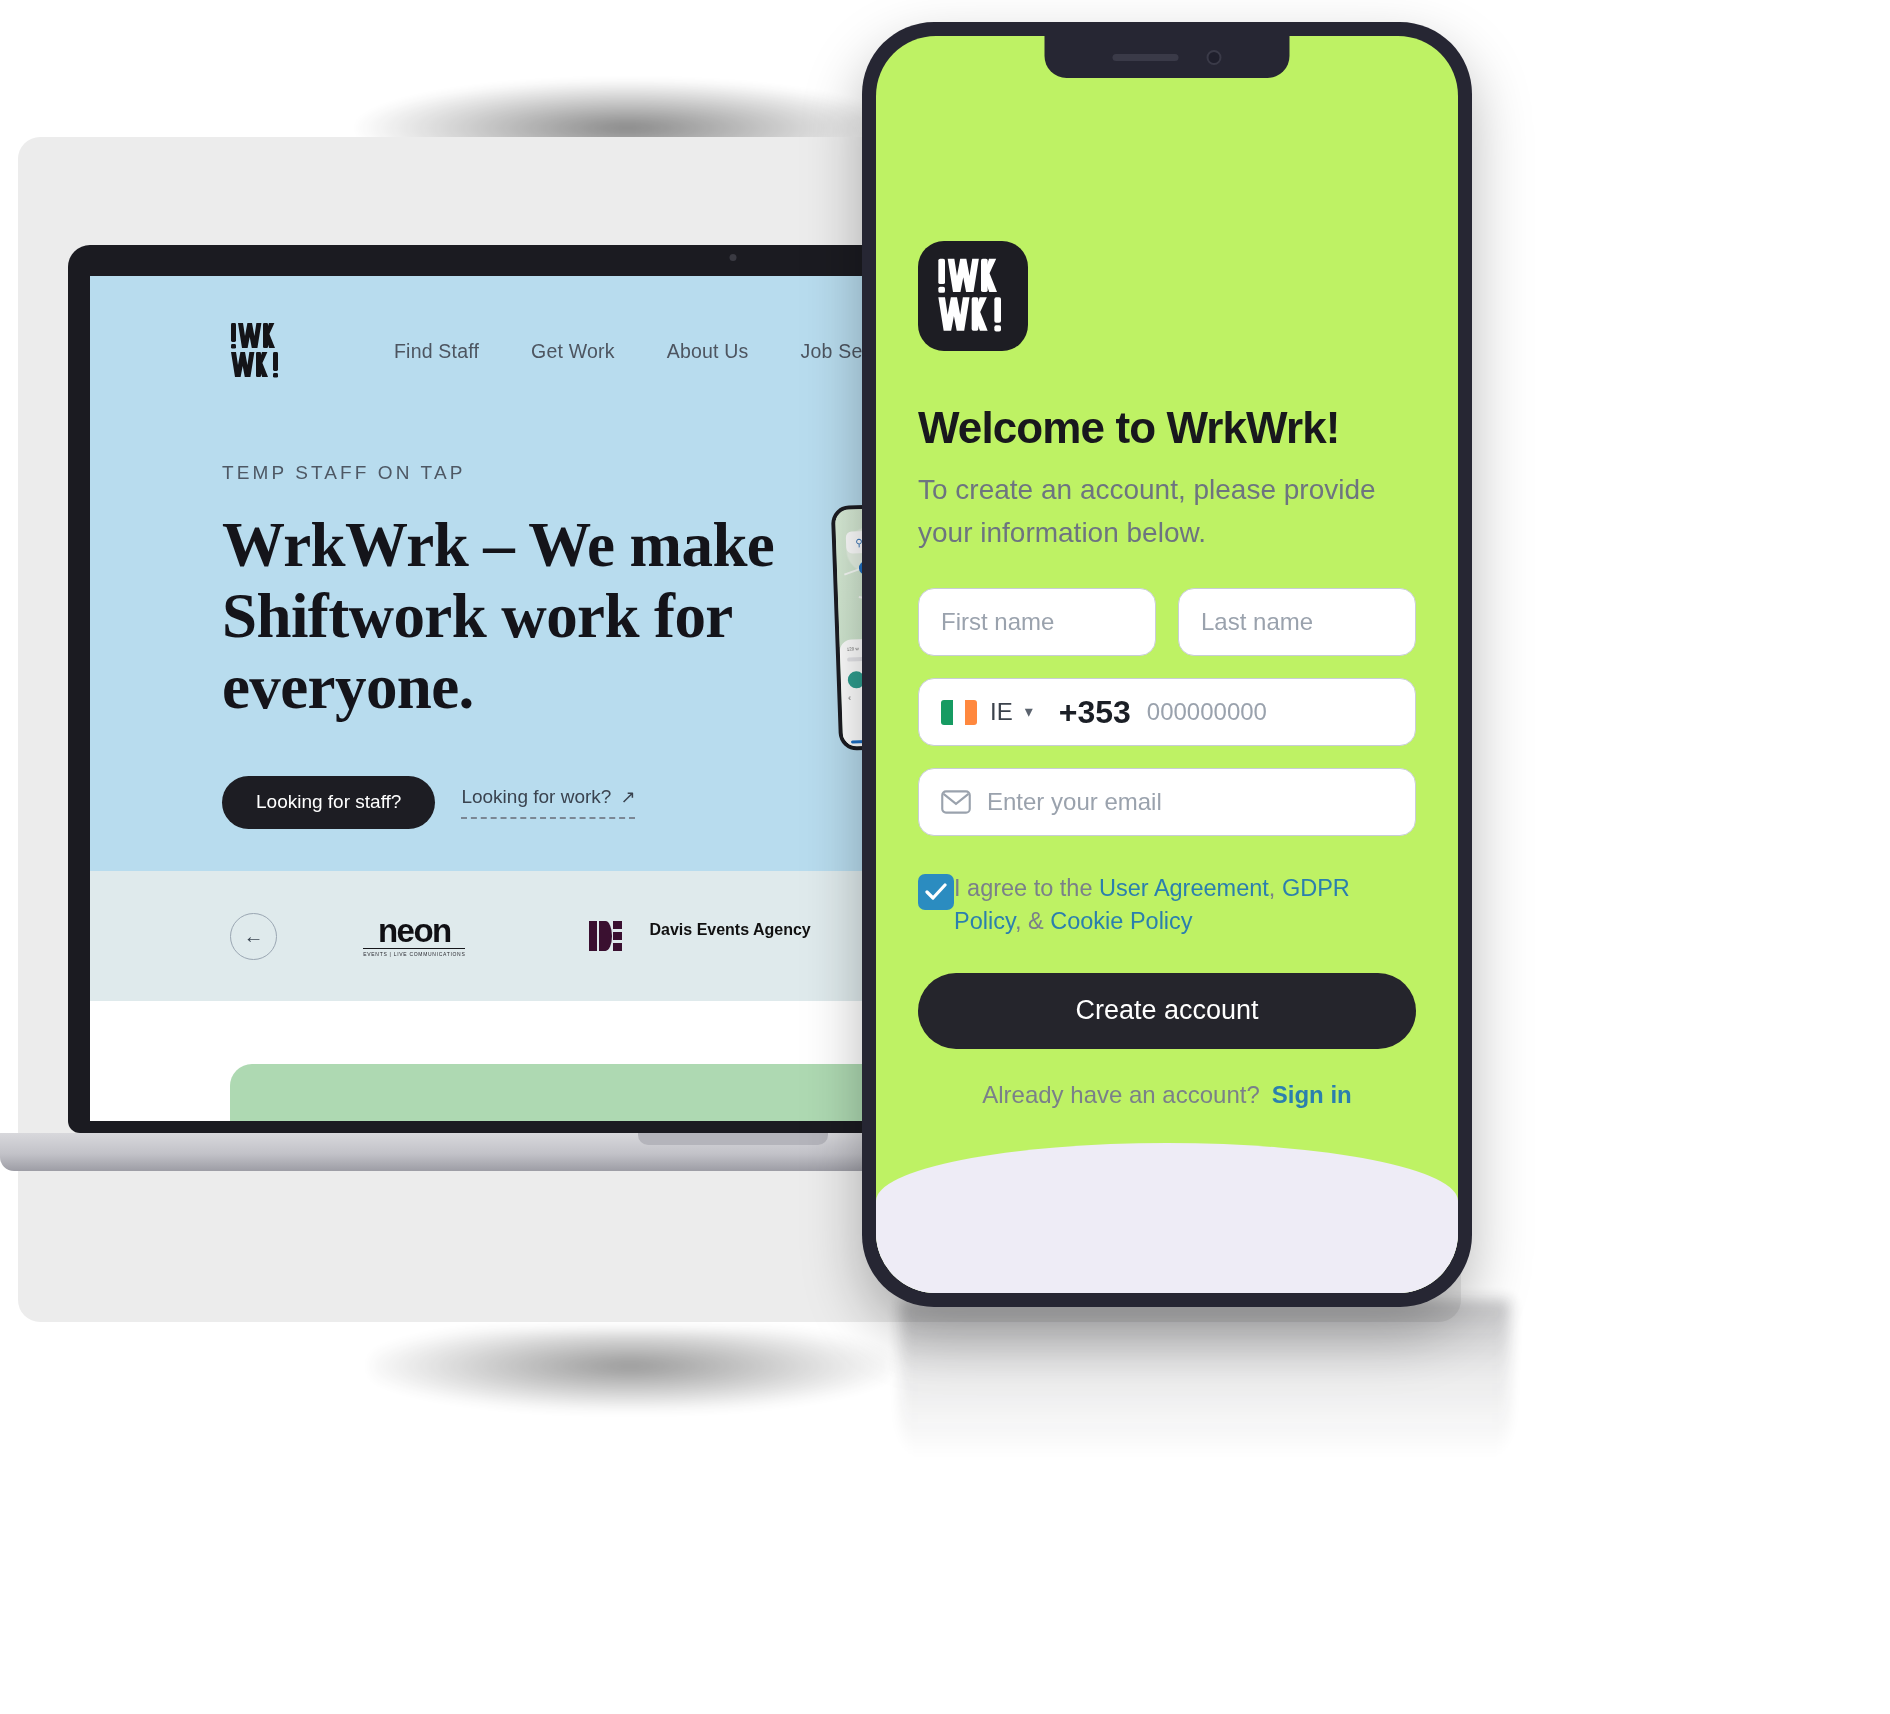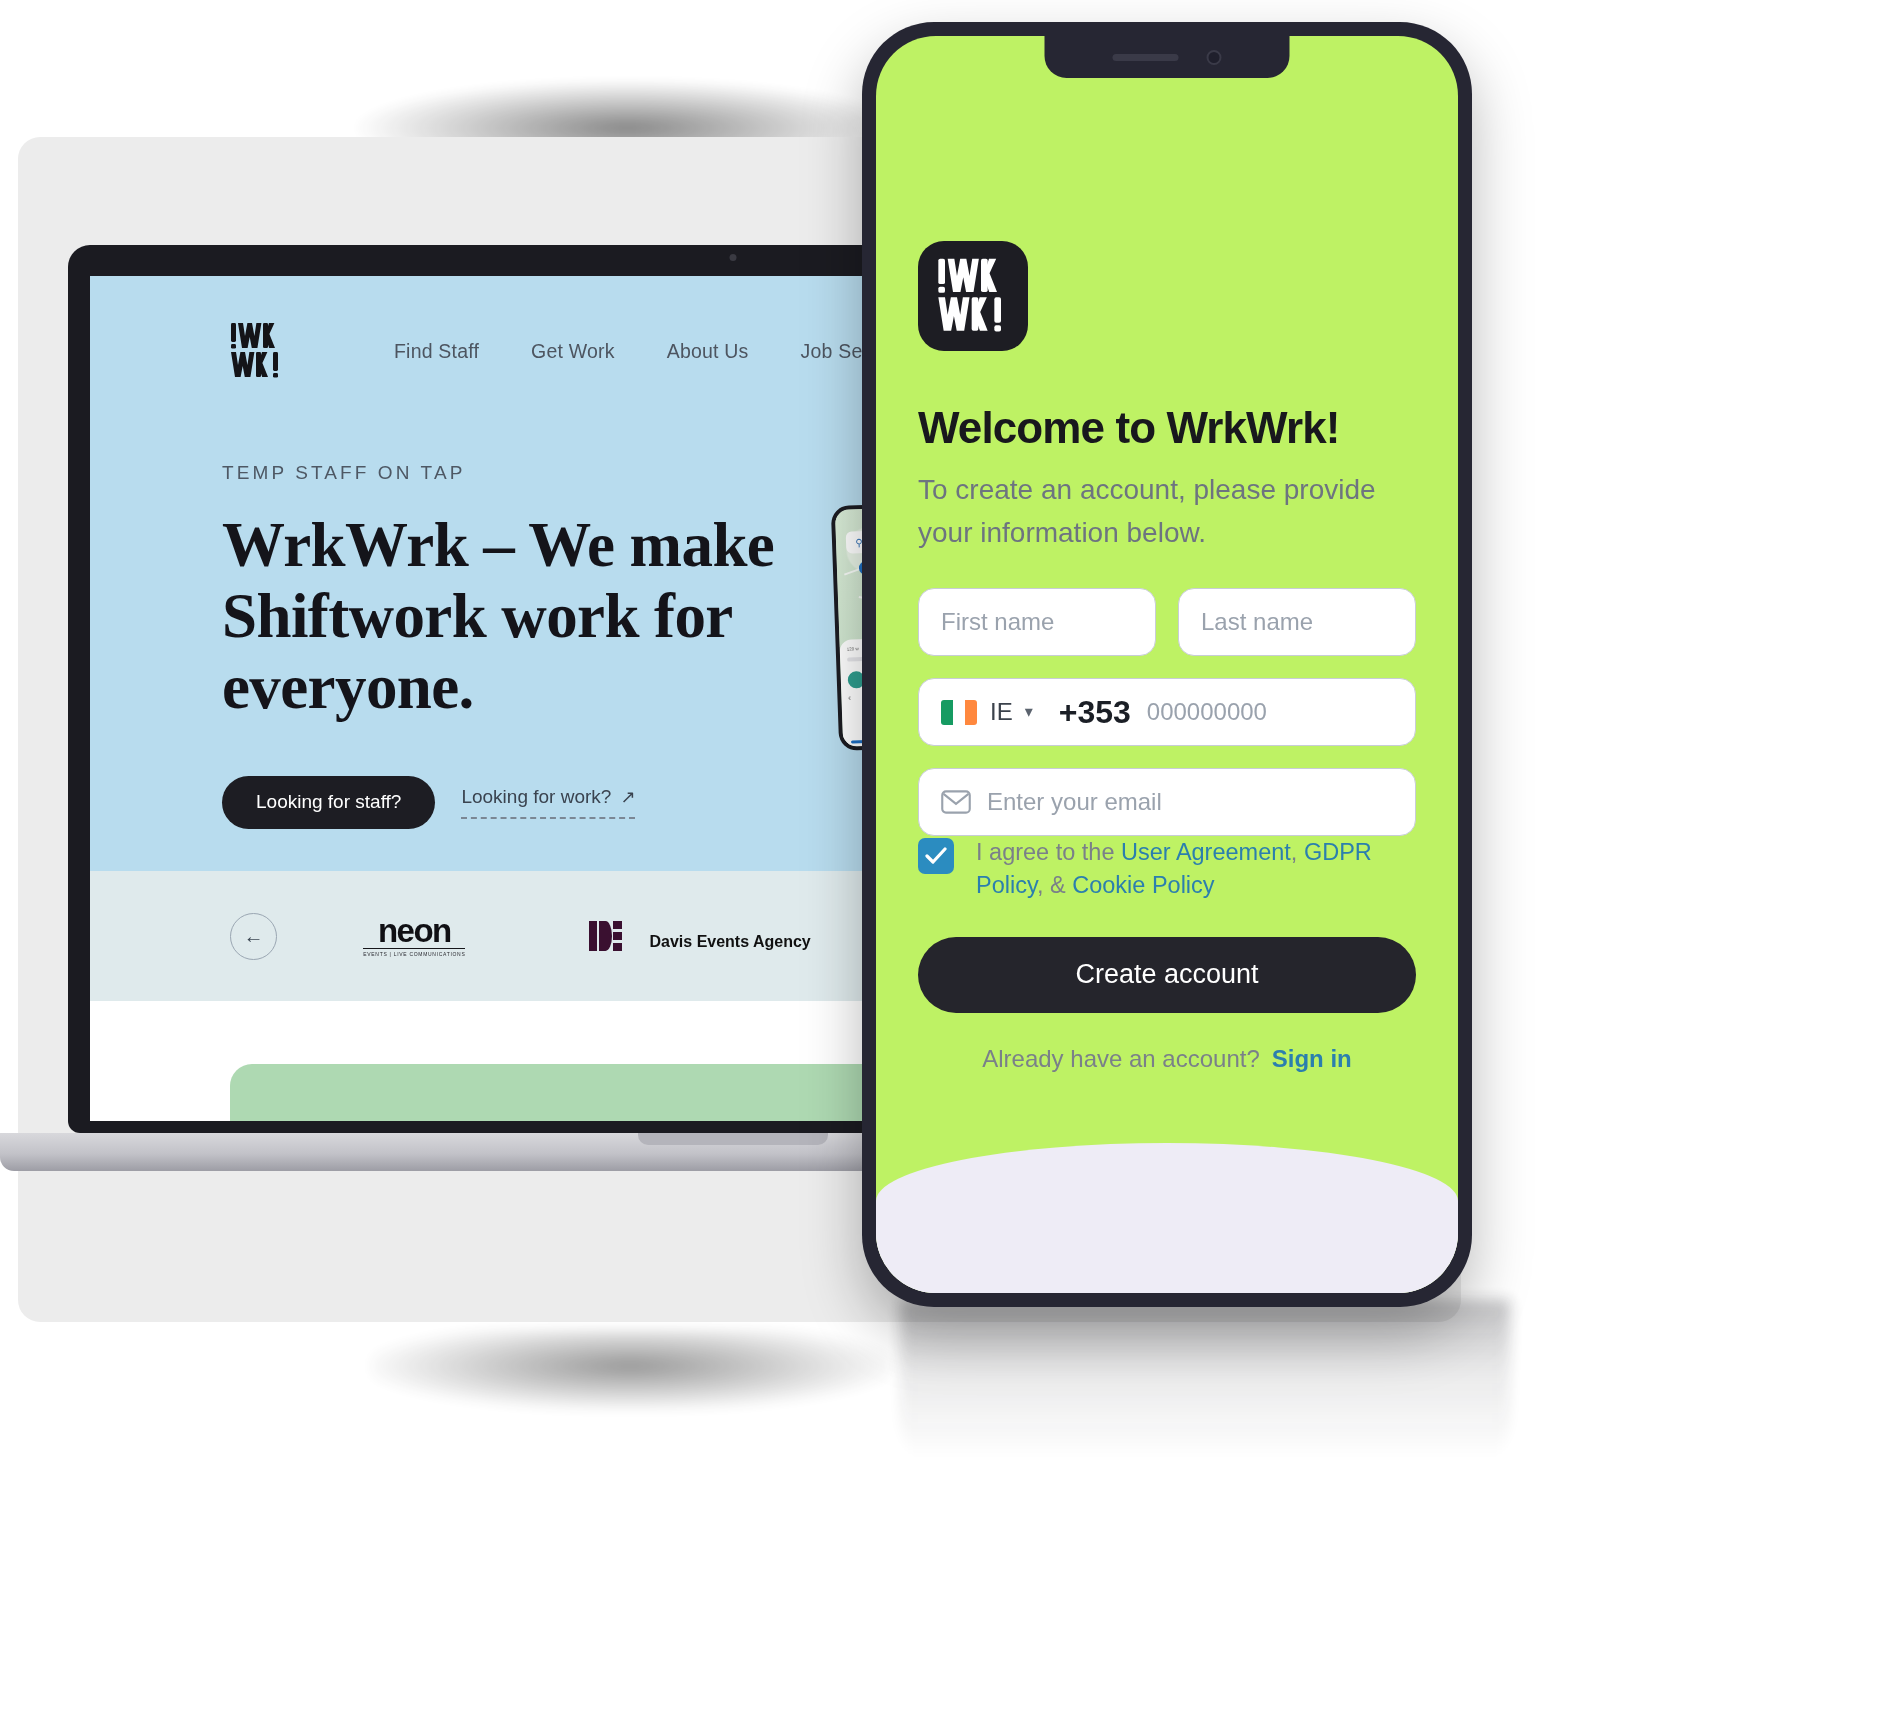--- a/index.html
+++ b/index.html
@@ -87,21 +87,21 @@
   .carousel-arrow {
     margin-left: 140px; width: 47px; height: 47px; border-radius: 50%; border: 1.5px solid #9aa6b2;
     display: flex; align-items: center; justify-content: center; color: #3c4753; font-size: 20px; cursor: pointer;
     flex: 0 0 auto;
   }
   .logos { display: flex; align-items: center; flex: 1; }
   .logo-slot { flex: 1; display: flex; align-items: center; justify-content: center; }
   .logo-neon { text-align: center; }
   .logo-neon .n1 { font-size: 33px; font-weight: 800; letter-spacing: -1.5px; color: #101014; line-height: .95; }
   .logo-neon .n2 { font-size: 5px; letter-spacing: .7px; color: #2a2a30; border-top: 1.5px solid #16161a; padding-top: 2px; margin-top: 2px; }
-  .logo-davis { display: flex; align-items: flex-end; gap: 26px; margin-left: 22px; }
+  .logo-davis { display: flex; align-items: flex-start; gap: 26px; margin-left: 22px; }
   .davis-mark { width: 34px; height: 30px; position: relative; }
   .davis-mark i { position: absolute; background: #3a1030; display: block; }
   .davis-txt { font-size: 16px; font-weight: 700; color: #111; line-height: 1.12; }
   .logo-aviva { text-align: center; }
   .logo-aviva .sq { width: 48px; height: 50px; background: #0c0c10; margin: 0 auto 4px auto; clip-path: polygon(0 0, 100% 0, 100% 86%, 0 100%); }
   .logo-aviva .tx { font-size: 30px; font-weight: 700; letter-spacing: .5px; color: #0d0d12; font-family: "Liberation Serif", serif; }
   .logo-partial { font-size: 34px; font-weight: 800; color: #101015; font-family: "Liberation Serif", serif; }
 
   .site-white { position: absolute; left: 0; top: 725px; width: 100%; height: 120px; background: #fff; }
   .site-green-card { position: absolute; left: 140px; top: 788px; width: 1000px; height: 120px; background: #aed9b2; border-radius: 22px 22px 0 0; }
@@ -183,21 +183,21 @@
   .flag {
     width: 36px; height: 25px; border-radius: 3px; overflow: hidden; display: flex; flex: 0 0 auto;
   }
   .flag i { flex: 1; display: block; }
   .cc-code { margin-left: 13px; font-size: 24px; color: #3b424c; }
   .chev { margin-left: 12px; color: #5b636e; font-size: 16px; line-height: 1; }
   .dial { margin-left: 26px; font-size: 32px; font-weight: 700; color: #1b1f26; }
   .phone-num { margin-left: 16px; flex: 1; min-width: 0; }
   .mail-ico { flex: 0 0 auto; margin-right: 16px; color: #9aa2ad; display: flex; }
 
-  .agree { display: flex; align-items: flex-start; gap: 22px; }
+  .agree { display: flex; align-items: flex-start; margin-top: 36px; }
   .checkbox {
     width: 36px; height: 36px; border-radius: 7px; background: #2b8cc0;
     display: flex; align-items: center; justify-content: center; flex: 0 0 auto; margin-top: 2px; cursor: pointer;
   }
   .agree-text { font-size: 23.5px; line-height: 1.42; color: #7a8089; }
   .agree-text a { color: #2b7fae; text-decoration: none; cursor: pointer; }
 
   .cta {
     margin-top: 34px; width: 100%; height: 76px; border: none; border-radius: 999px;
     background: #25252c; color: #fff; font-size: 27px; font-family: inherit; cursor: pointer;

